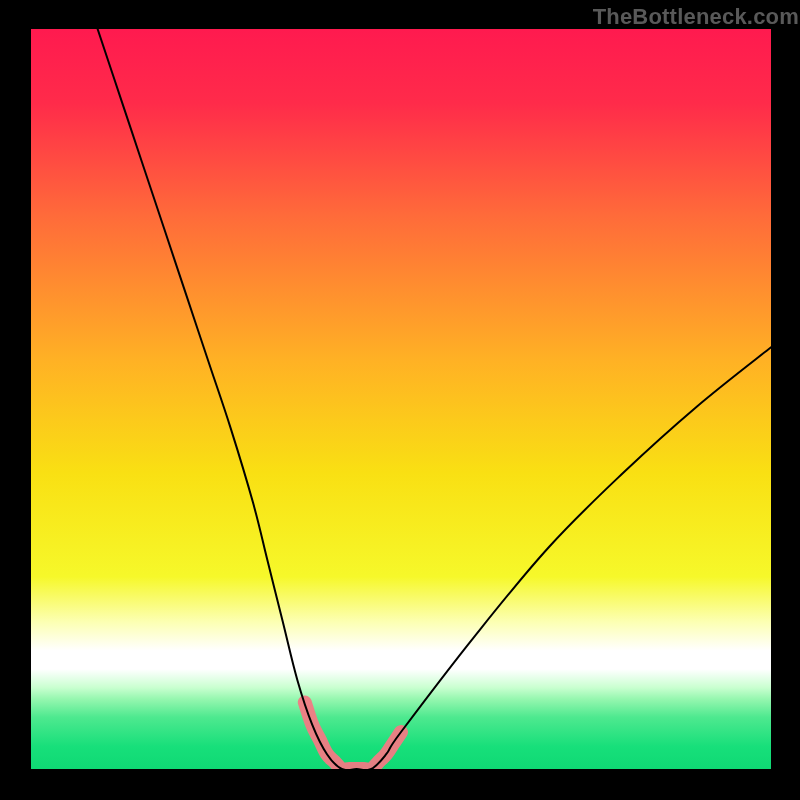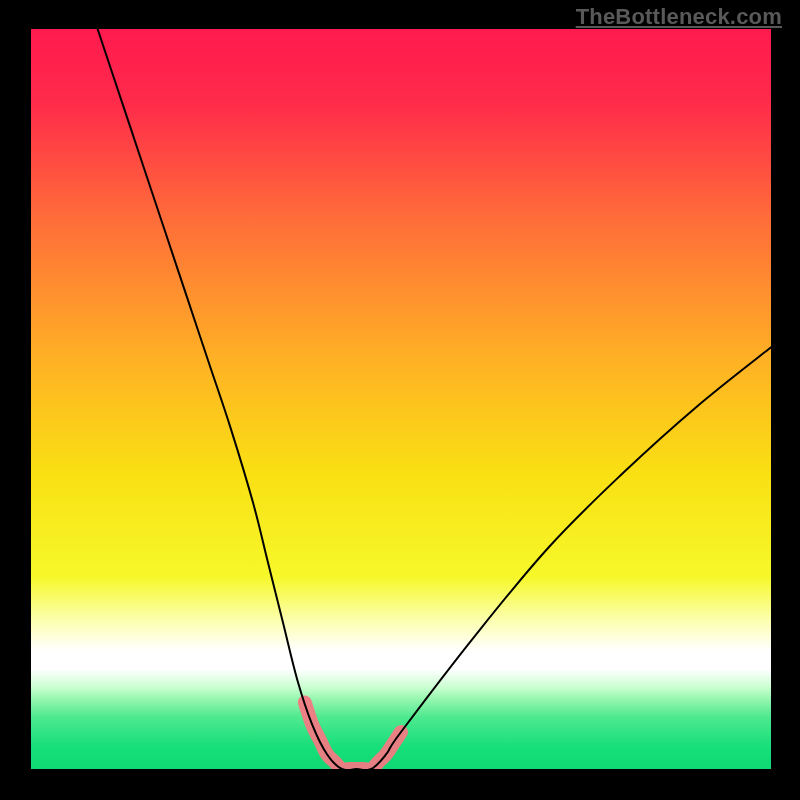--- a/index.html
+++ b/index.html
@@ -26,26 +26,25 @@
     left: 31px;
     width: 740px;
     height: 740px;
   }
   .plot-area svg {
     display: block;
   }
   .watermark {
     position: absolute;
     top: 4px;
-    right: 18px;
+    right: 1px;
     color: #595959;
     font-size: 22px;
     font-weight: 600;
     letter-spacing: 0.2px;
-    text-decoration: underline;
   }
 </style>
 </head>
 <body>
 
 <div class="frame">
   <div class="plot-area">
     <svg id="plot-svg" width="740" height="740" viewBox="0 0 740 740" preserveAspectRatio="none">
       <defs>
         <linearGradient id="bg-grad" x1="0" y1="0" x2="0" y2="1">

